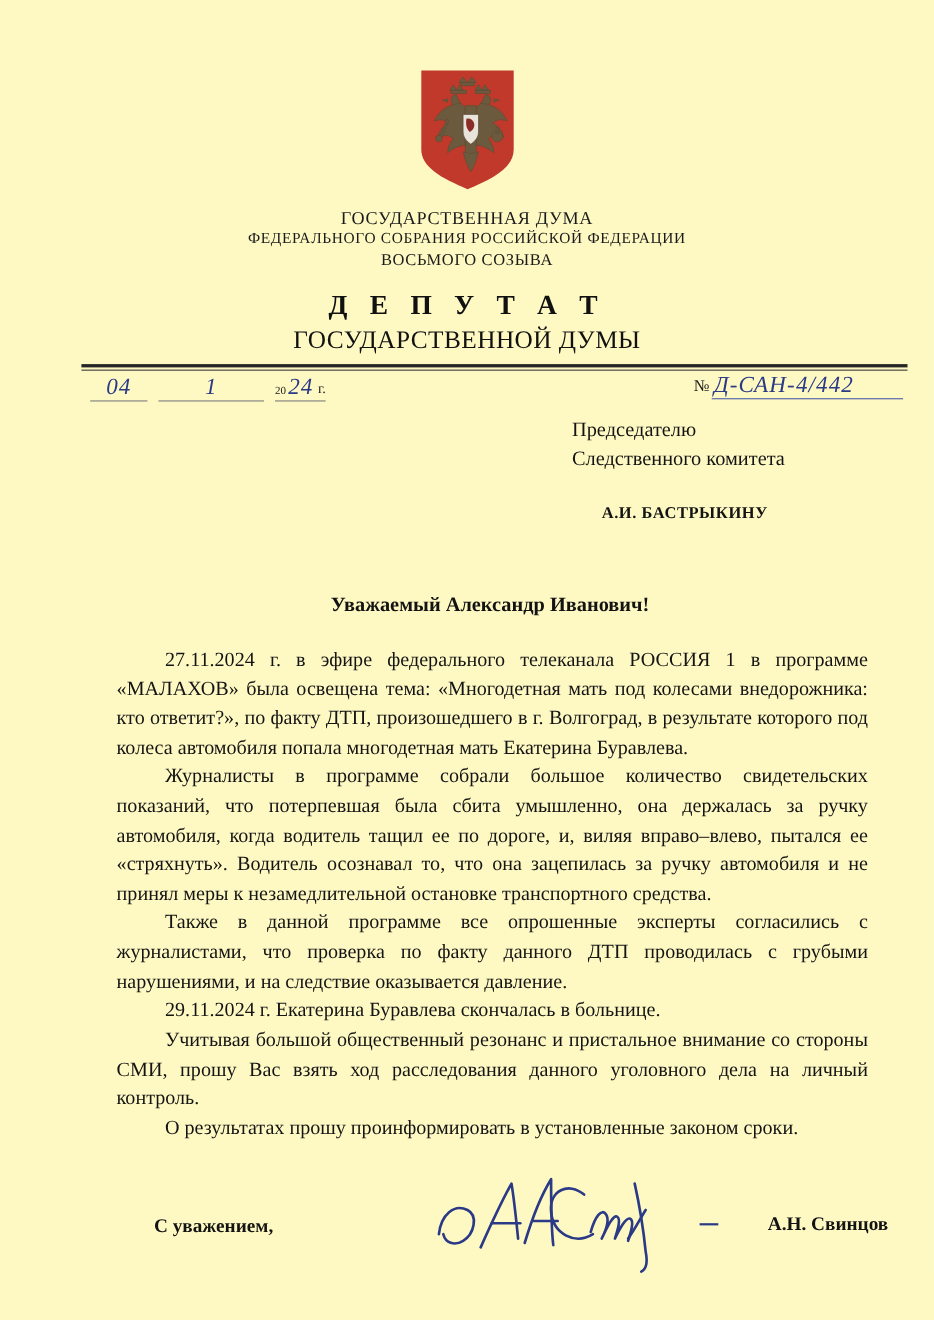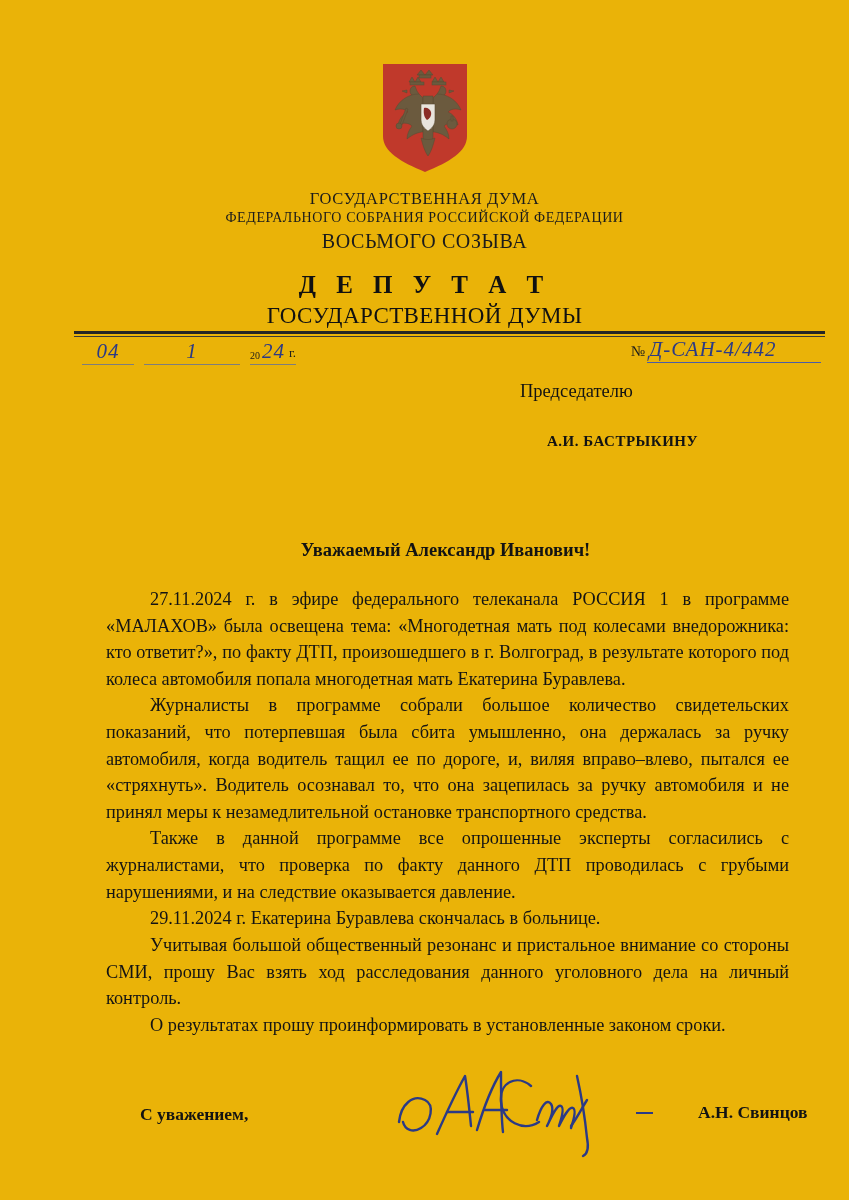--- a/index.html
+++ b/index.html
@@ -10,21 +10,21 @@
   }
   body {
     font-family: "Liberation Serif", "DejaVu Serif", serif;
     color: #111111;
   }
   .page {
     position: relative;
     width: 849px;
     height: 1200px;
     margin: 0 auto;
-    background: #eab308;
+    background: #fef9c3;
     overflow: hidden;
     box-sizing: border-box;
   }
 
   
   .letterhead {
     padding-top: 62px;
     text-align: center;
   }
   .emblem {
@@ -40,21 +40,21 @@
   }
   .org-line-1 {
     font-size: 16.5px;
     letter-spacing: 0.6px;
   }
   .org-line-2 {
     font-size: 14px;
     letter-spacing: 0.6px;
   }
   .org-line-3 {
-    font-size: 20px;
+    font-size: 15px;
     letter-spacing: 0.6px;
   }
   .title-deputat {
     margin-top: 17px;
     font-size: 25px;
     font-weight: bold;
     letter-spacing: 7px;
     color: #111111;
   }
   .title-duma {
@@ -306,20 +306,21 @@
     </div>
 
     <div class="reg-block">
       <span class="reg-label">№</span>
       <span class="reg-value hw">Д-САН-4/442</span>
     </div>
   </div>
 
   <div class="addressee">
     <div>Председателю</div>
+    <div>Следственного комитета</div>
     <div class="addressee-name">А.И. БАСТРЫКИНУ</div>
   </div>
 
   <div class="salutation">Уважаемый Александр Иванович!</div>
 
   <div class="body-text">
     <p>27.11.2024 г. в эфире федерального телеканала РОССИЯ 1 в программе «МАЛАХОВ» была освещена тема: «Многодетная мать под колесами внедорожника: кто ответит?», по факту ДТП, произошедшего в г. Волгоград, в результате которого под колеса автомобиля попала многодетная мать Екатерина Буравлева.</p>
     <p>Журналисты в программе собрали большое количество свидетельских показаний, что потерпевшая была сбита умышленно, она держалась за ручку автомобиля, когда водитель тащил ее по дороге, и, виляя вправо–влево, пытался ее «стряхнуть». Водитель осознавал то, что она зацепилась за ручку автомобиля и не принял меры к незамедлительной остановке транспортного средства.</p>
     <p>Также в данной программе все опрошенные эксперты согласились с журналистами, что проверка по факту данного ДТП проводилась с грубыми нарушениями, и на следствие оказывается давление.</p>
     <p>29.11.2024 г. Екатерина Буравлева скончалась в больнице.</p>

